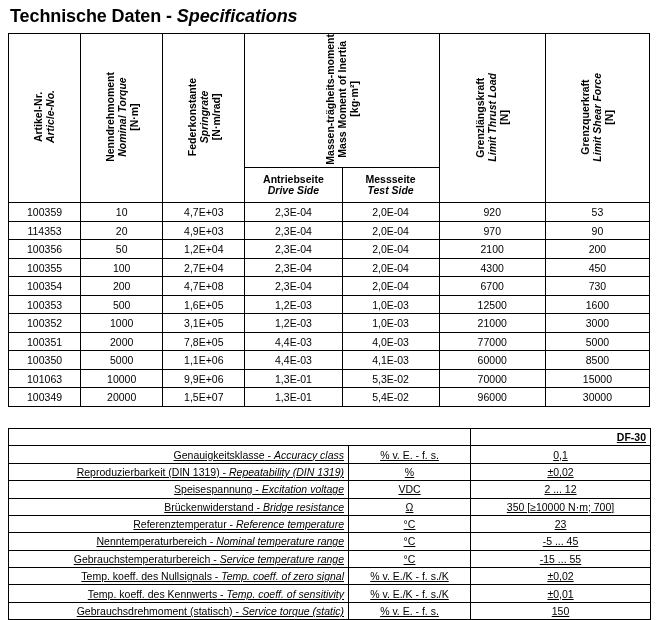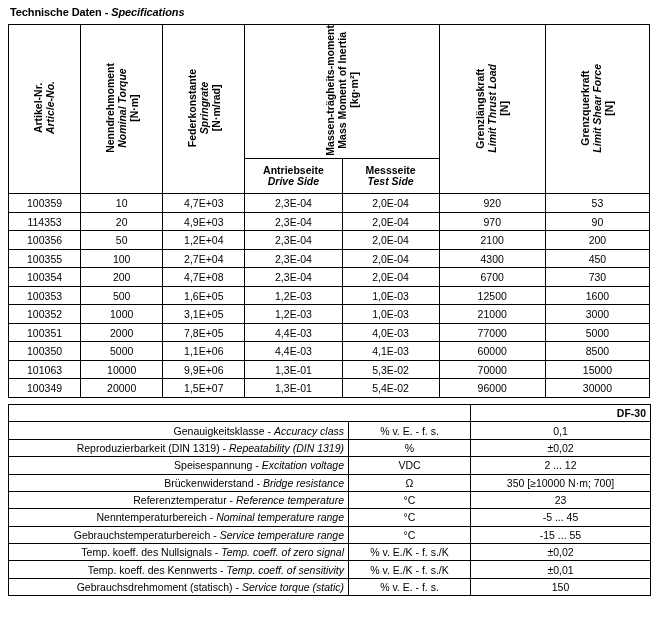--- a/index.html
+++ b/index.html
@@ -15,21 +15,21 @@
     font-size: 11px;
     overflow: hidden;
   }
   .page {
     width: 658px;
     height: 620px;
     box-sizing: border-box;
     padding: 4px 8px 0 8px;
   }
   .doc-title {
-    font-size: 11px;
+    font-size: 18px;
     font-weight: bold;
     margin: 2px 0 6px 2px;
     letter-spacing: -0.1px;
   }
   .doc-title .ital {
     font-style: italic;
   }
 
   table {
     border-collapse: collapse;
@@ -82,21 +82,22 @@
   .subhead .it { font-style: italic; }
   .spec-table tbody td {
     height: 17.5px;
     font-size: 10.5px;
   }
 
   
   .data-table {
     width: 642px;
     border: 1.6px solid #000;
-    margin-top: 6px;
+    margin-top: 21px;
+    text-decoration: underline;
   }
   .data-table td {
     border: 1px solid #000;
     font-size: 10.5px;
     height: 16.4px;
     padding: 0 4px;
   }
   .data-table td.lbl {
     text-align: right;
   }

